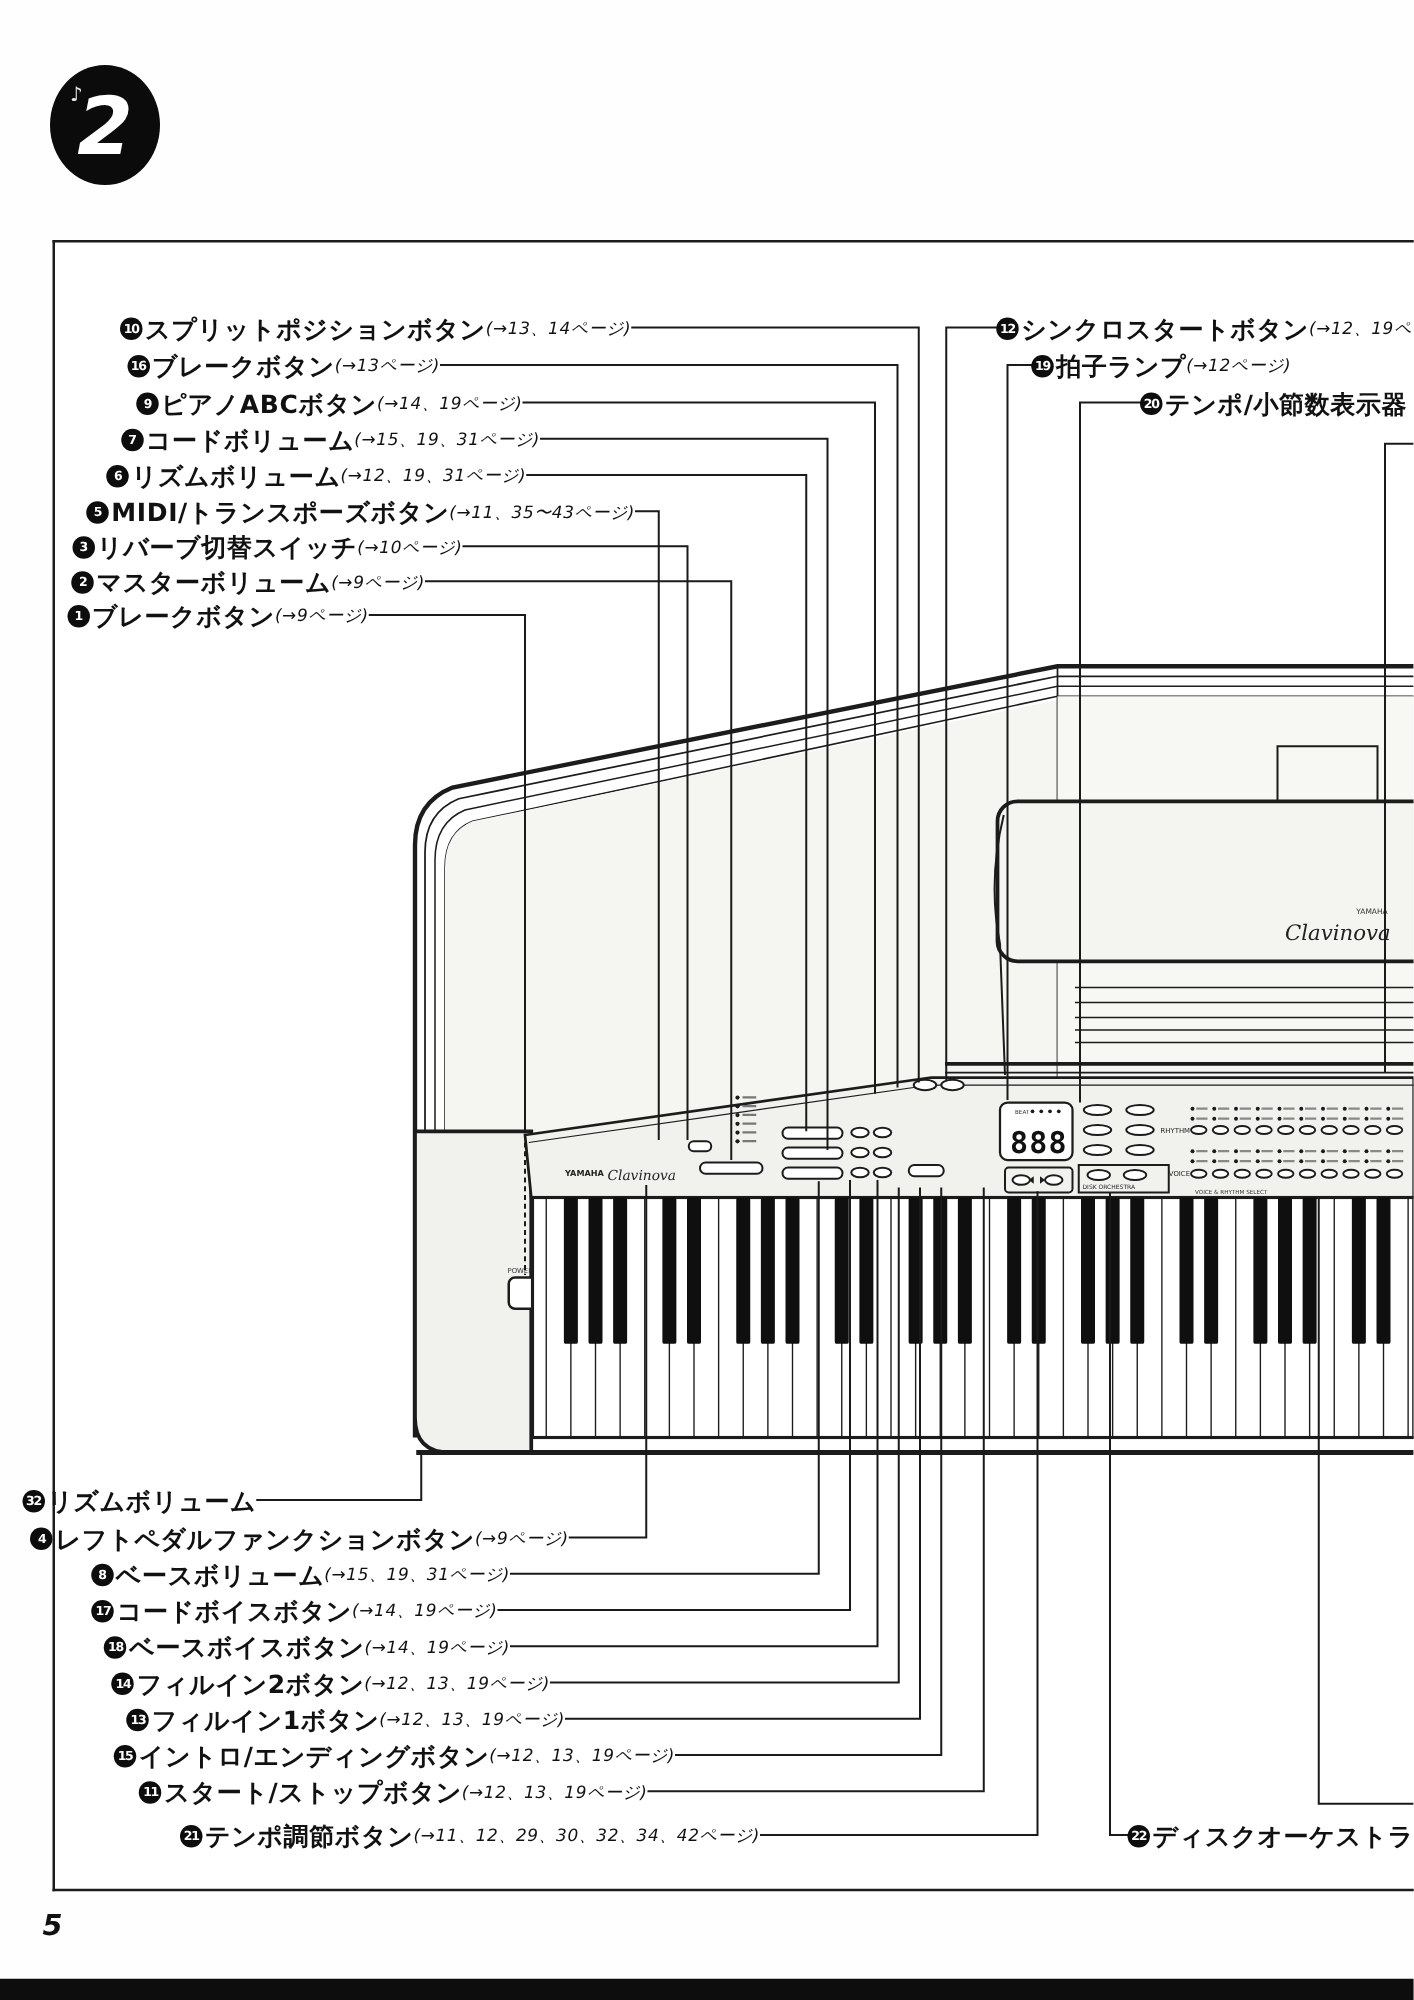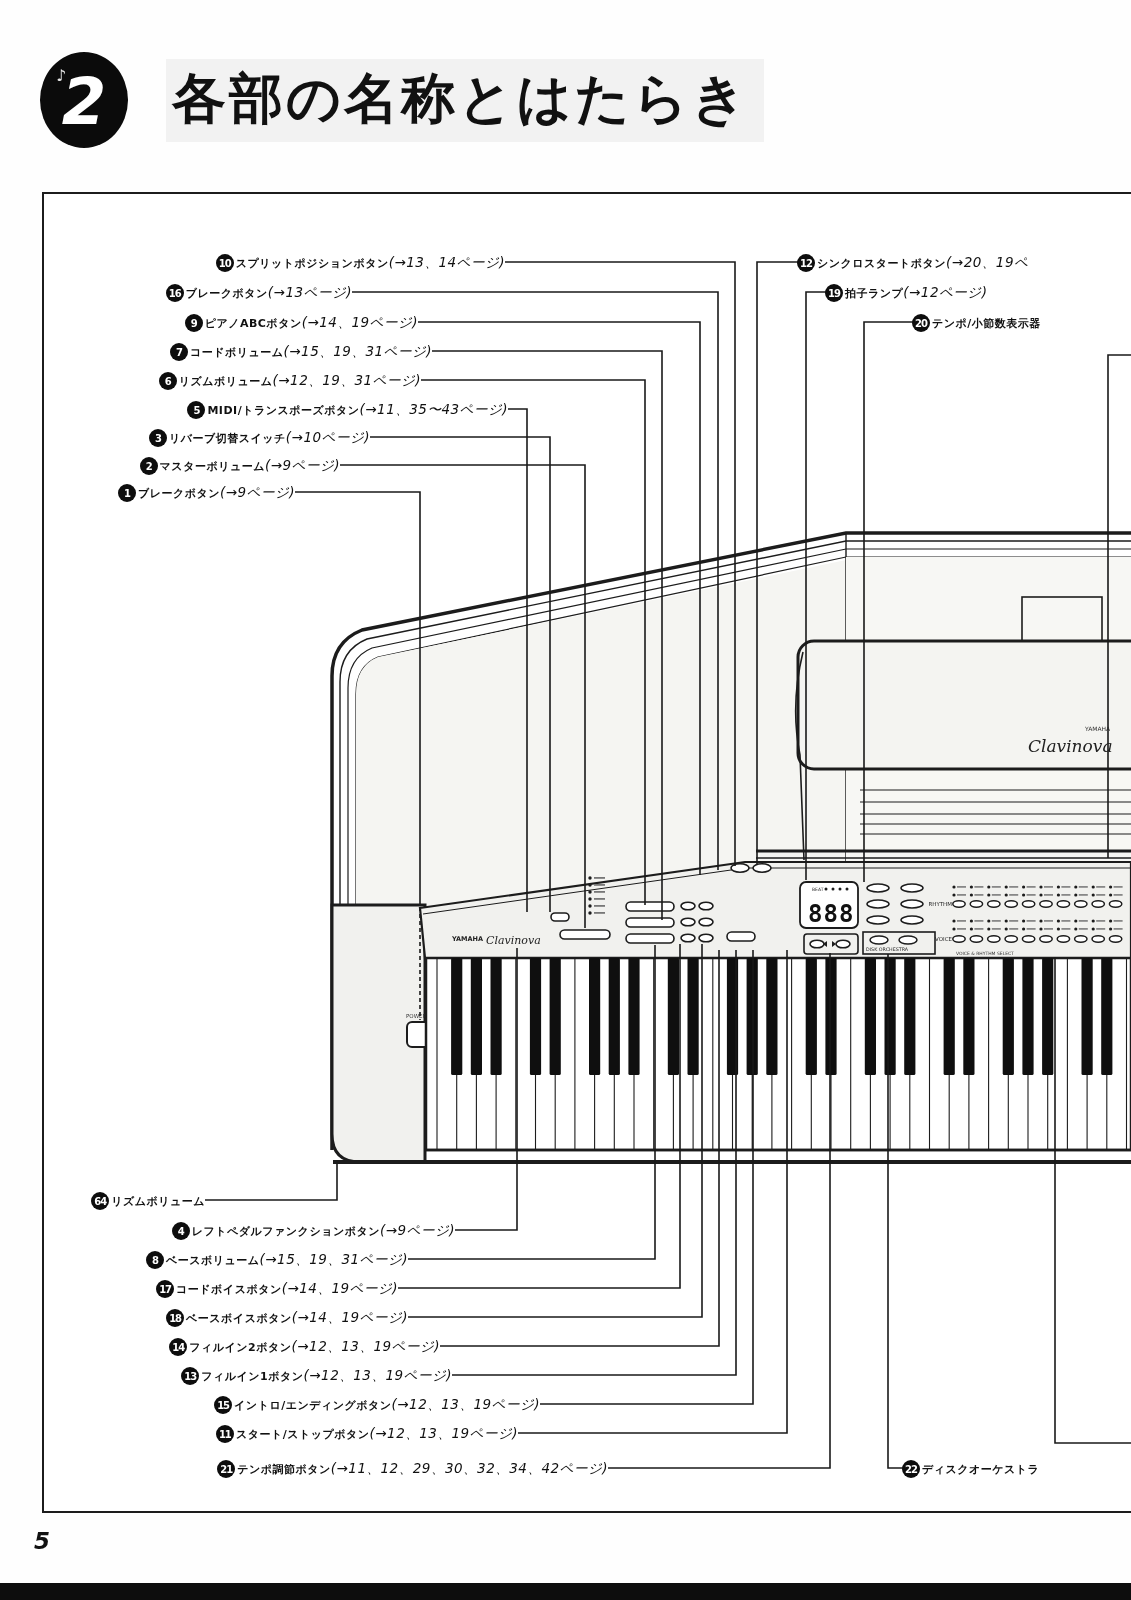--- a/index.html
+++ b/index.html
@@ -15,35 +15,34 @@
 
   
   .dbox { position:absolute; left:42px; top:192px; width:1110px; height:1321px; border:2px solid #1c1c1c; border-right:none; background:#fff; }
 
   svg.art { position:absolute; left:0; top:0; width:1131px; height:1600px; }
 
   
   .lbl { position:absolute; white-space:nowrap; height:20px; display:flex; align-items:center; z-index:5; }
   .cnum { display:inline-flex; width:18px; height:18px; border-radius:50%; background:#0d0d0d; color:#fff;
           font-size:10px; font-weight:bold; align-items:center; justify-content:center; margin-right:2px; flex:0 0 auto; letter-spacing:-1px; }
-  .lname { font-size:11px; font-weight:bold; letter-spacing:0.5px; }
+  .lname { font-size:20px; font-weight:bold; letter-spacing:0.5px; }
   .lpages { font-size:13.5px; font-weight:normal; letter-spacing:0.5px;font-style:italic; }
 
   .pageno { position:absolute; left:34px; top:1528px; font-size:23px; font-weight:bold; font-style:italic; }
   .footbar { position:absolute; left:0; top:1583px; width:1131px; height:17px; background:#0d0d0d; }
 </style>
 </head>
 <body>
 
 <div class="hdr">
   <div class="badge">
     <span class="deco">♪</span>
     <span class="num">2</span>
   </div>
-  <div class="title">各部の名称とはたらき</div>
 </div>
 
 <div class="dbox"></div>
 
 <svg class="art" viewBox="0 0 1131 1600">
 
   <g stroke="#1c1c1c" fill="none">
 
     <path d="M332,1150 L332,676 Q332,642 362,630 L846,533 L1131,533" stroke-width="3.5"></path>
     <path d="M340,1150 L340,682 Q340,650 367,639 L846,541 L1131,541" stroke-width="1.4"></path>
@@ -409,35 +408,35 @@
 </div>
 <div class="lbl" style="top:483px; right:836px">
   <span class="cnum">1</span>
   <span class="lname">ブレークボタン</span>
   <span class="lpages">(→9ページ)</span>
 </div>
 
 <div class="lbl" style="top:253px; left:797px">
   <span class="cnum">12</span>
   <span class="lname">シンクロスタートボタン</span>
-  <span class="lpages">(→20、19ペ</span>
+  <span class="lpages">(→12、19ペ</span>
 </div>
 <div class="lbl" style="top:283px; left:825px">
   <span class="cnum">19</span>
   <span class="lname">拍子ランプ</span>
   <span class="lpages">(→12ページ)</span>
 </div>
 <div class="lbl" style="top:313px; left:912px">
   <span class="cnum">20</span>
   <span class="lname">テンポ/小節数表示器</span>
   <span class="lpages"></span>
 </div>
 
 <div class="lbl" style="top:1191px; right:926px">
-  <span class="cnum">64</span>
+  <span class="cnum">32</span>
   <span class="lname">リズムボリューム</span>
   <span class="lpages"></span>
 </div>
 <div class="lbl" style="top:1221px; right:676px">
   <span class="cnum">4</span>
   <span class="lname">レフトペダルファンクションボタン</span>
   <span class="lpages">(→9ページ)</span>
 </div>
 <div class="lbl" style="top:1250px; right:723px">
   <span class="cnum">8</span>

